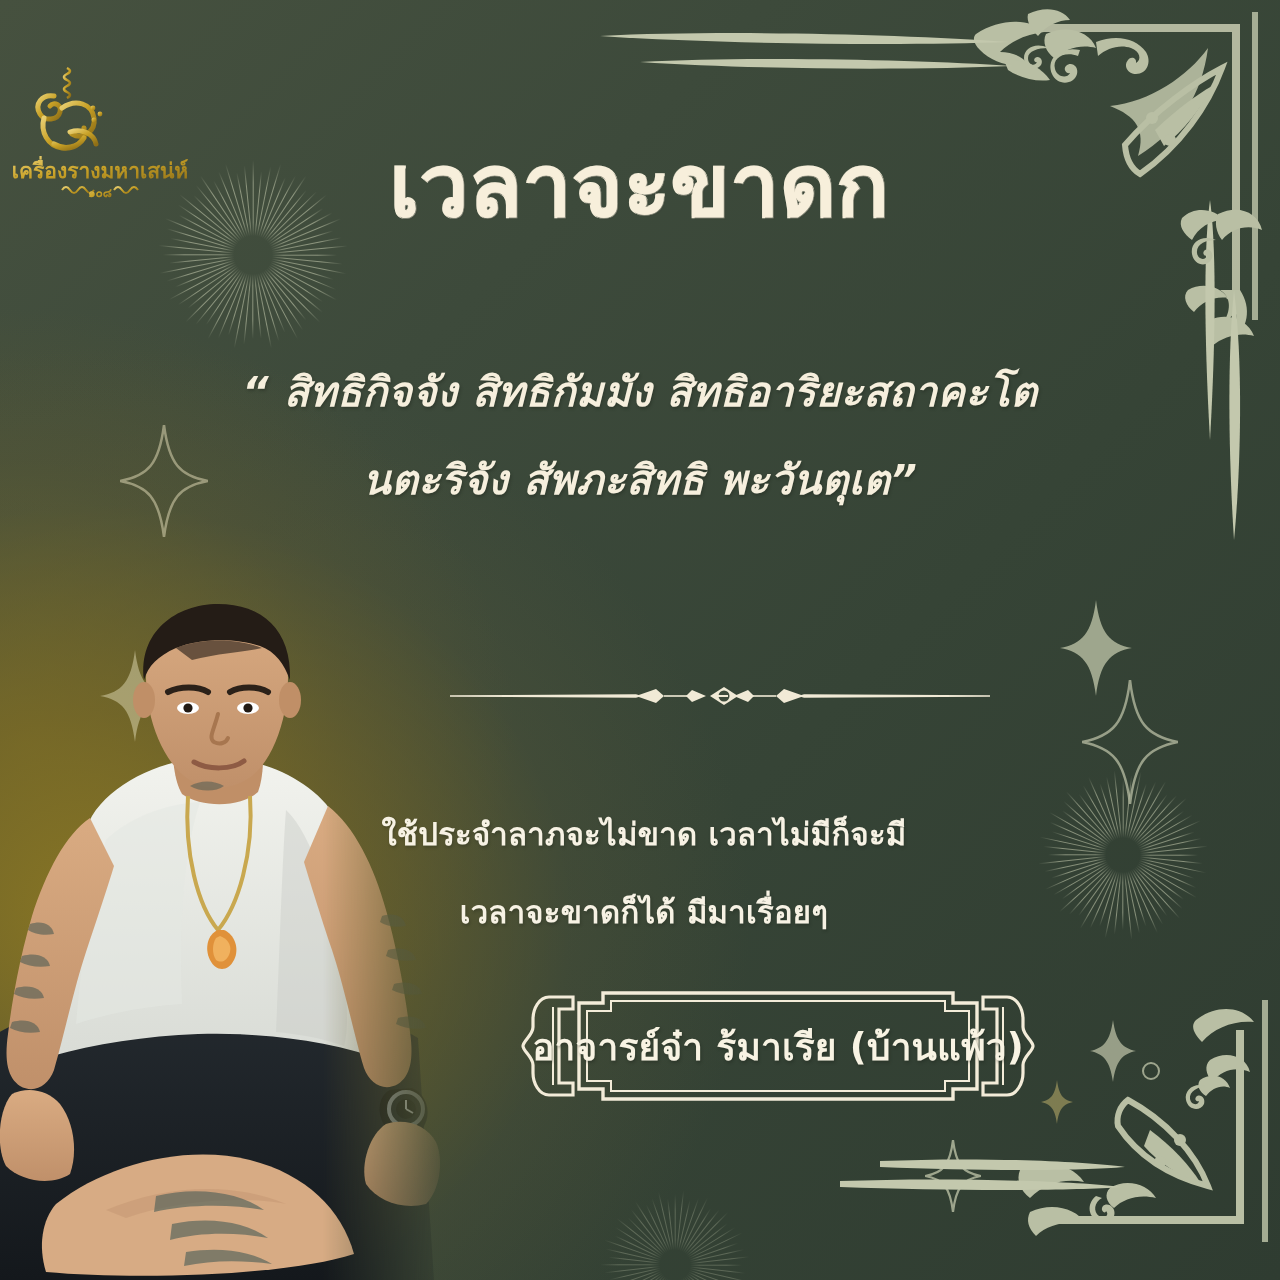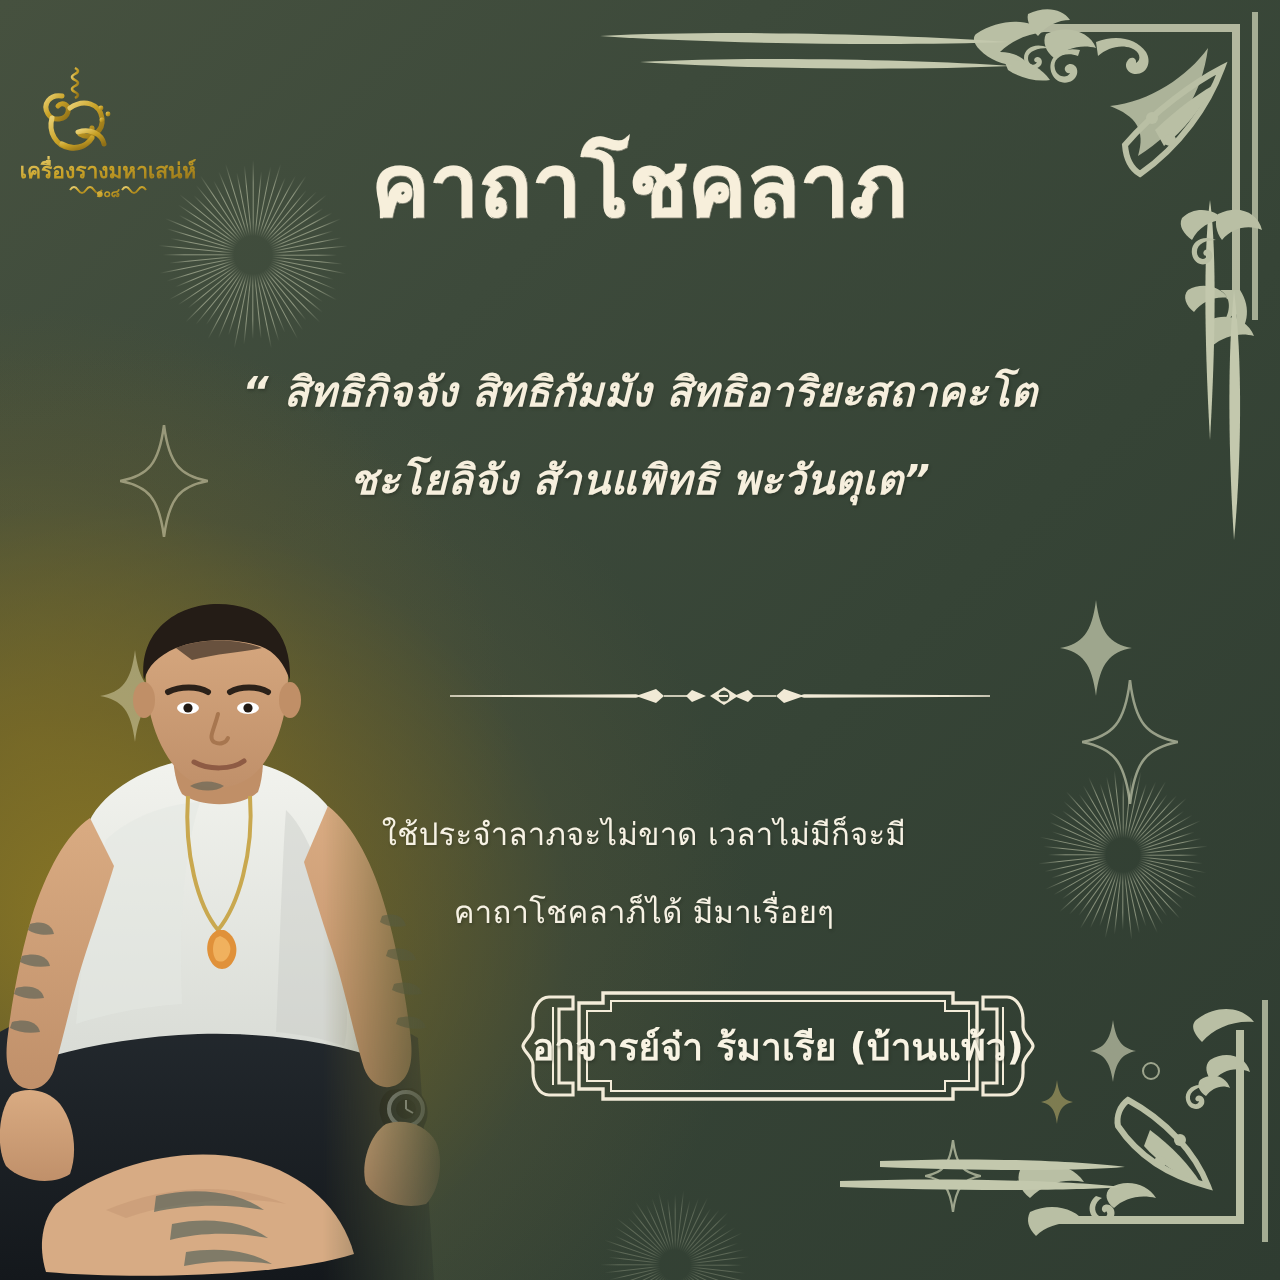--- a/index.html
+++ b/index.html
@@ -22,21 +22,21 @@
 
   
   .spark{position:absolute;pointer-events:none;}
   .spark svg{display:block;}
 
   
   .orn{position:absolute;pointer-events:none;}
   .orn svg{display:block;}
 
   
-  .logo{position:absolute;left:18px;top:22px;width:180px;height:190px;}
+  .logo{position:absolute;left:10px;top:22px;width:180px;height:190px;}
   .logo svg{display:block;}
 
   
   .title{
     position:absolute;left:0;right:0;top:140px;text-align:center;
     font-size:86px;line-height:1.08;font-weight:700;
     color:#f5ecd7;
     letter-spacing:1px;
     text-shadow:
       0 0 0 #f5ecd7,
@@ -66,21 +66,21 @@
   }
   .verse .ln{display:block;white-space:nowrap;}
 
   
   .divider{position:absolute;left:440px;top:676px;width:560px;height:40px;}
   .divider svg{display:block;}
 
   
   .desc{
     position:absolute;left:8px;right:0;top:795px;text-align:center;
-    color:#f7f2e4;font-weight:400;font-size:31px;line-height:78px;
+    color:#f7f2e4;font-weight:700;font-size:31px;line-height:78px;
     letter-spacing:.3px;text-shadow:1px 2px 3px rgba(25,32,24,.3);
   }
   .desc .ln{display:block;white-space:nowrap;}
 
   
   .plate{position:absolute;left:493px;top:987px;width:570px;height:118px;}
   .plate svg{position:absolute;inset:0;}
   .plate .ptxt{
     position:absolute;inset:0;display:flex;align-items:center;justify-content:center;
     color:#f8f3e3;font-weight:700;font-size:37px;letter-spacing:.2px;
@@ -424,26 +424,26 @@
       </g>
       <text x="90" y="156" text-anchor="middle" font-size="21" font-weight="700" fill="url(#gld)" font-family="'DejaVu Sans','Liberation Sans',sans-serif">เครื่องรางมหาเสน่ห์</text>
       <path d="M14 168 L166 168" stroke="url(#gld)" stroke-width="2.5"></path>
       <path d="M52 168 q4 -6 8 0 q4 6 8 0 q4 -6 8 0 q4 6 8 0" stroke="url(#gld)" stroke-width="2" fill="none"></path>
       <path d="M104 168 q4 -6 8 0 q4 6 8 0 q4 -6 8 0" stroke="url(#gld)" stroke-width="2" fill="none"></path>
       <text x="90" y="175" text-anchor="middle" font-size="12" font-weight="700" fill="url(#gld)" font-family="'DejaVu Sans','Liberation Sans',sans-serif">๑๐๘</text>
     </svg>
   </div>
 
   <div class="title">
-    <span class="inner">คาถาโชคลาภ</span>
+    <span class="inner">เวลาจะขาดก</span>
   </div>
 
   <div class="verse">
     <span class="ln">“ สิทธิกิจจัง สิทธิกัมมัง สิทธิอาริยะสถาคะโต</span>
-    <span class="ln">ชะโยลิจัง สัานแพิทธิ พะวันตุเต”</span>
+    <span class="ln">นตะริจัง สัพภะสิทธิ พะวันตุเต”</span>
   </div>
 
   <div class="divider">
     <svg width="560" height="40" viewBox="0 0 560 40">
       <g fill="#f1ead6">
         <path d="M10 19.2 L196 18.2 L202 20 L196 21.8 L10 20.8 Z"></path>
         <path d="M550 19.2 L364 18.2 L358 20 L364 21.8 L550 20.8 Z"></path>
         <path d="M266 20 L252 20 L248 20 Z"></path>
         <path d="M252 14 L266 20 L252 26 L246 20 Z"></path>
         <path d="M308 14 L294 20 L308 26 L314 20 Z"></path>
@@ -453,21 +453,21 @@
         <circle cx="284" cy="20" r="5.5" fill="#3e4b3c"></circle>
         <path d="M272 20 L288 20" stroke="#f1ead6" stroke-width="2"></path>
         <path d="M224 20 L250 20" stroke="#f1ead6" stroke-width="1.6"></path>
         <path d="M310 20 L336 20" stroke="#f1ead6" stroke-width="1.6"></path>
       </g>
     </svg>
   </div>
 
   <div class="desc">
     <span class="ln">ใช้ประจำลาภจะไม่ขาด เวลาไม่มีก็จะมี</span>
-    <span class="ln">คาถาโชคลาภ็ได้ มีมาเรื่อยๆ</span>
+    <span class="ln">เวลาจะขาดก็ได้ มีมาเรื่อยๆ</span>
   </div>
 
   <div class="plate">
     <svg width="570" height="118" viewBox="0 0 570 118">
       <g fill="none" stroke="#f3ecd9" stroke-width="3.2">
         <path d="M56 10 L80 10 L80 22 L66 22 L66 96 L80 96 L80 108 L56 108
                  C46 108 40 96 40 86 L40 78 C40 70 30 64 30 59
                  C30 54 40 48 40 40 L40 32 C40 22 46 10 56 10 Z"></path>
         <path d="M514 10 L490 10 L490 22 L504 22 L504 96 L490 96 L490 108 L514 108
                  C524 108 530 96 530 86 L530 78 C530 70 540 64 540 59

